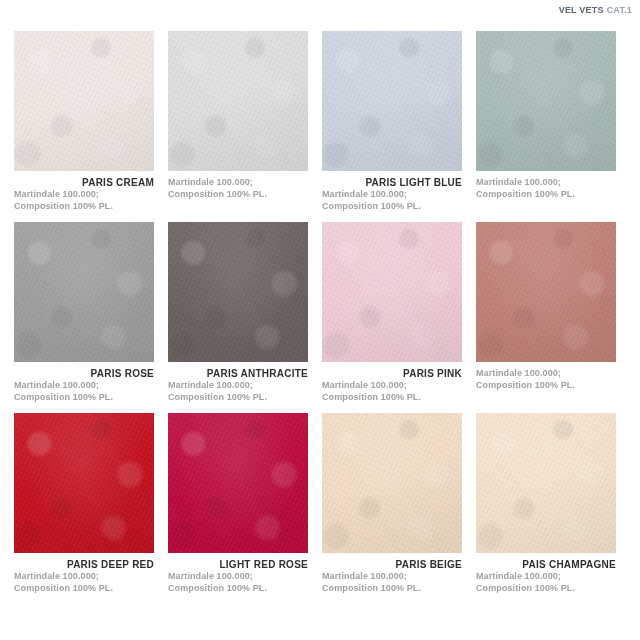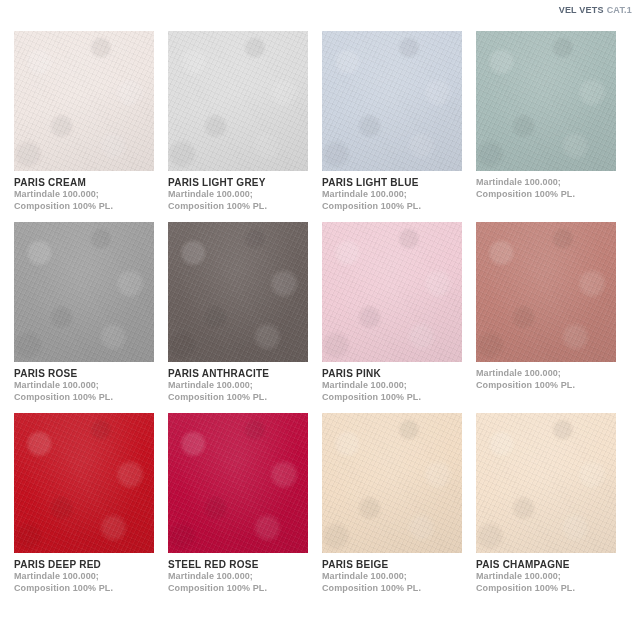--- a/index.html
+++ b/index.html
@@ -108,20 +108,21 @@
   .meta {
     padding-top: 6px;
   }
   .name {
     font-size: 10px;
     font-weight: bold;
     letter-spacing: 0.25px;
     color: #2f2f2f;
     line-height: 12px;
     white-space: nowrap;
+    text-align: right;
   }
   .spec {
     font-size: 9px;
     font-weight: bold;
     letter-spacing: 0.1px;
     color: #a0a0a0;
     line-height: 11.5px;
     white-space: nowrap;
   }
 </style>
@@ -148,21 +149,20 @@
           <div class="spec">Composition 100% PL.</div>
         </div>
       </div>
       <div class="cell">
         <div class="swatch" style="background-color: rgb(222, 222, 222);">
           <div class="tex-a"></div>
           <div class="tex-b"></div>
           <div class="tex-c"></div>
         </div>
         <div class="meta">
-          <div class="name">PARIS LIGHT GREY</div>
           <div class="spec">Martindale 100.000;</div>
           <div class="spec">Composition 100% PL.</div>
         </div>
       </div>
       <div class="cell">
         <div class="swatch" style="background-color: rgb(204, 212, 224);">
           <div class="tex-a"></div>
           <div class="tex-b"></div>
           <div class="tex-c"></div>
         </div>
@@ -242,21 +242,21 @@
           <div class="spec">Composition 100% PL.</div>
         </div>
       </div>
       <div class="cell">
         <div class="swatch" style="background-color: rgb(188, 10, 60);">
           <div class="tex-a"></div>
           <div class="tex-b"></div>
           <div class="tex-c"></div>
         </div>
         <div class="meta">
-          <div class="name">STEEL RED ROSE</div>
+          <div class="name">LIGHT RED ROSE</div>
           <div class="spec">Martindale 100.000;</div>
           <div class="spec">Composition 100% PL.</div>
         </div>
       </div>
       <div class="cell">
         <div class="swatch" style="background-color: rgb(242, 221, 197);">
           <div class="tex-a"></div>
           <div class="tex-b"></div>
           <div class="tex-c"></div>
         </div>

